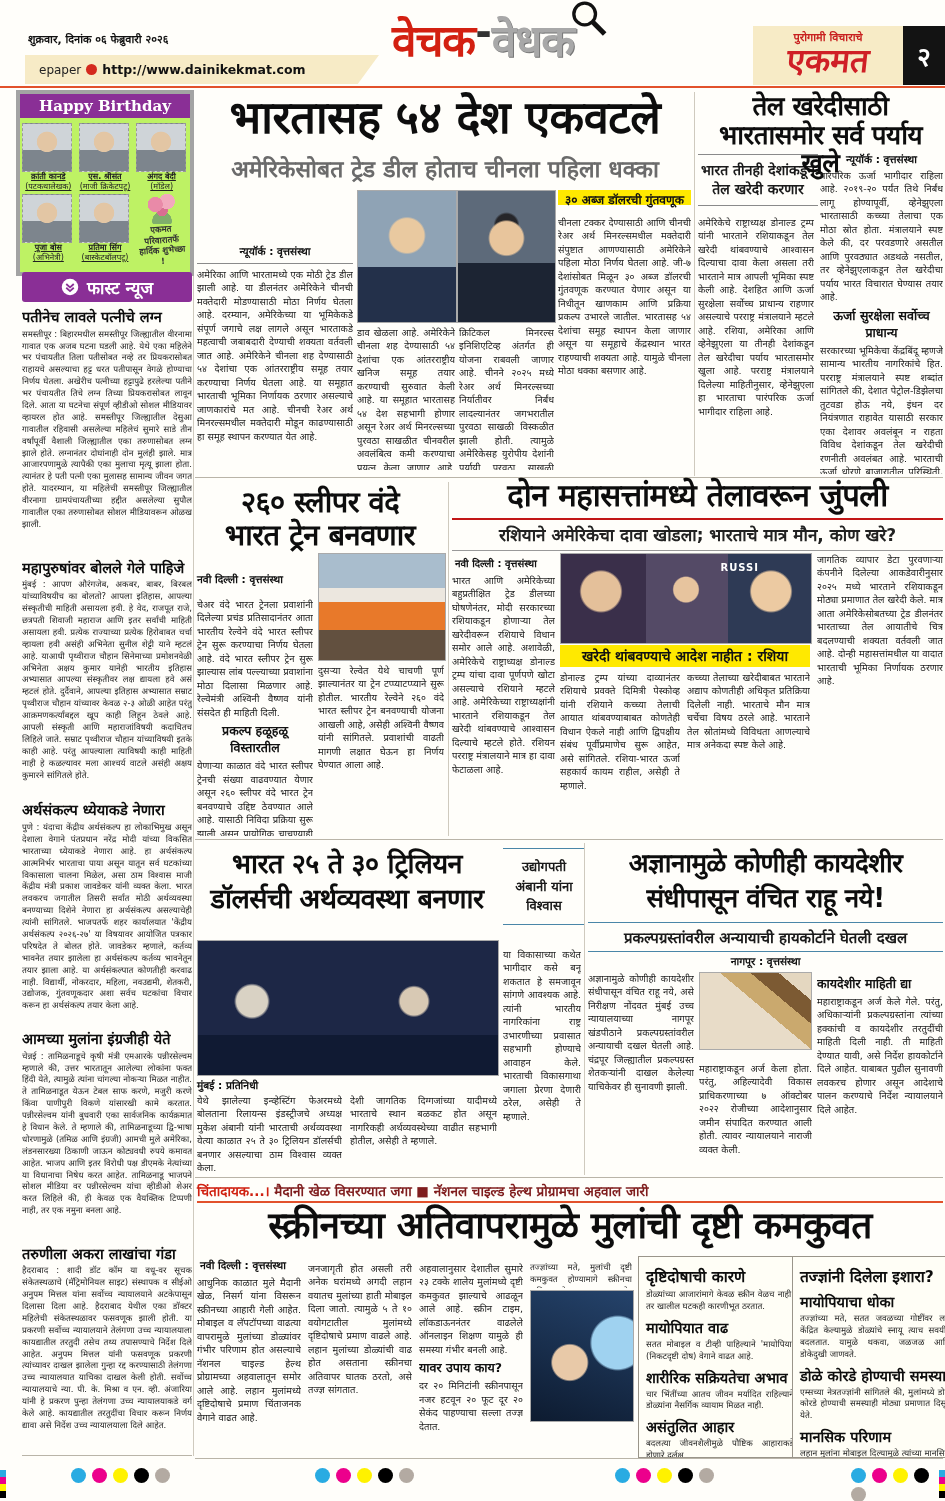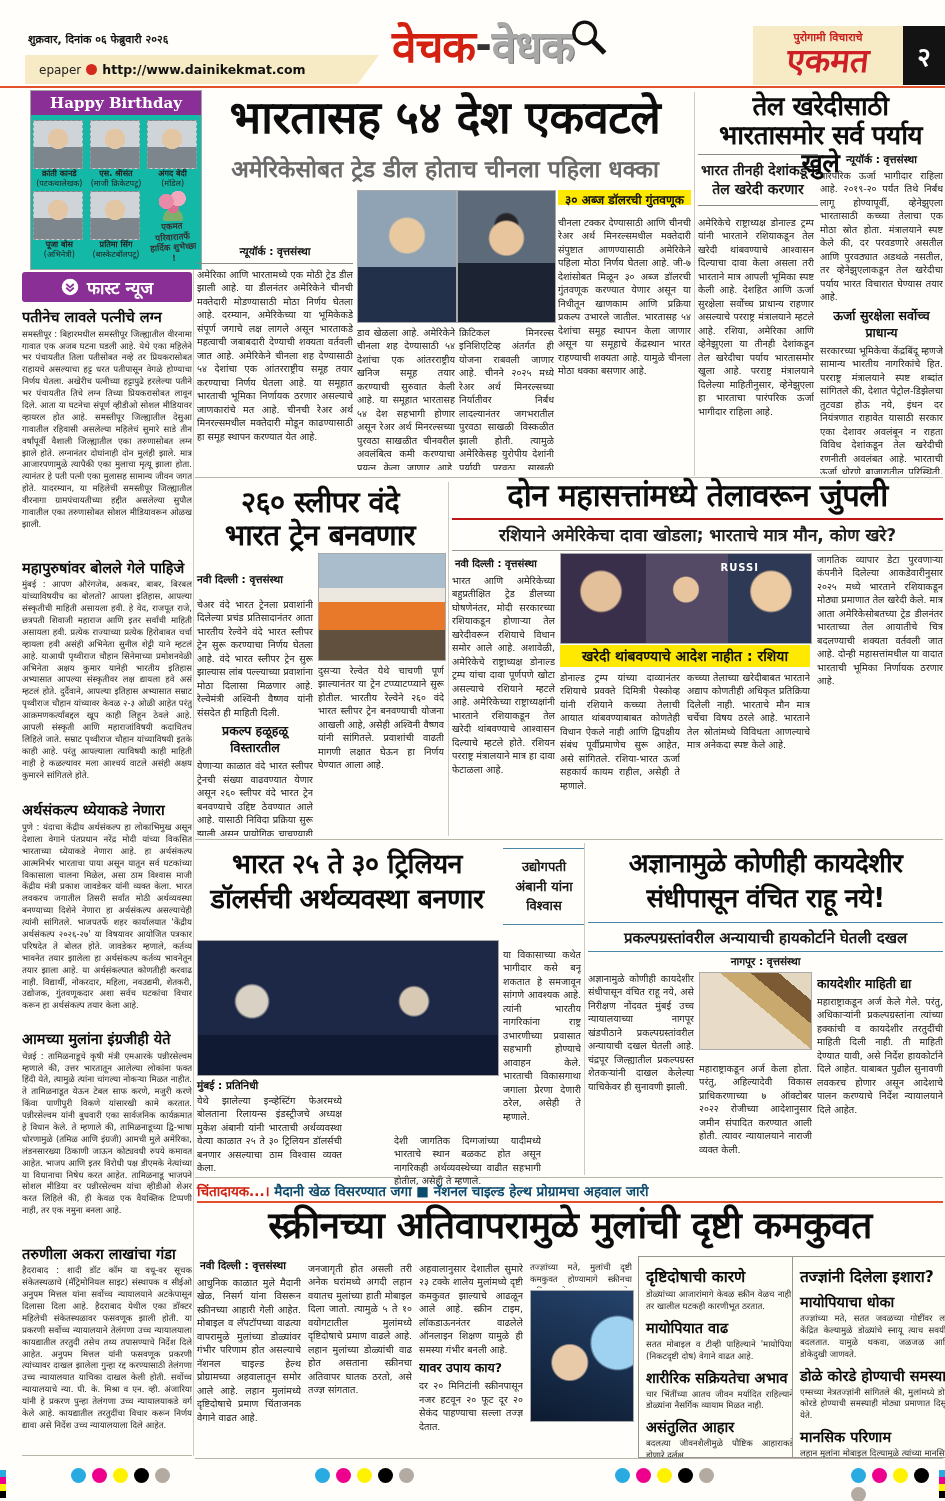--- a/index.html
+++ b/index.html
@@ -12,41 +12,41 @@
   .byline{font-weight:bold;font-size:10.5px;color:#111;}
   .rule-box{border-top:1px solid #8a8a8a;border-bottom:1px solid #8a8a8a;}
   .blue-rule-box{border-top:1px solid #4a86a8;border-bottom:1px solid #4a86a8;}
   .headline{font-weight:bold;color:#0d0d0d;text-align:center;letter-spacing:-.5px;}
   .divider-v{position:absolute;width:1px;background:#cfcabe;}
   .divider-h{position:absolute;height:1px;background:#b9b4a8;}
   .photo{position:absolute;border:1px solid #aaa;}
   .yellow-band{background:#ffe900;font-weight:bold;text-align:center;color:#111;}
   .dot{width:15px;height:15px;border-radius:50%;display:inline-block;margin:0 3px;}
   .fn-head{font-weight:bold;font-size:14.5px;line-height:1.15;color:#0d0d0d;margin:5px 0 3px 0;}
-  .bd-name{font-size:8px;font-weight:bold;text-align:center;line-height:1.2;color:#222;}
+  .bd-name{font-size:8px;font-weight:bold;text-align:center;line-height:1.2;color:#222;text-decoration:underline;}
   .bd-photo{width:48px;height:47px;border:1px dashed #999;
     background:radial-gradient(circle at 50% 38%,#e3c6a4 0 26%,rgba(0,0,0,0) 28%),linear-gradient(180deg,#cfd4d8 0 55%,#7d858d 55%);}
   .boxed{border:1px solid #9a958a;background:#fffef6;}
   .box-title{font-weight:bold;font-size:14.5px;color:#0d0d0d;margin:4px 0 2px 0;}
 </style>
 </head>
 <body>
 
 <div class="page">
 
   <div class="abs" style="left:28px;top:31px;font-size:11px;font-weight:bold;color:#111;">शुक्रवार, दिनांक ०६ फेब्रुवारी २०२६</div>
 
   <div class="abs" style="left:25px;top:55px;width:340px;height:29px;background:#f7ebc6;
        clip-path:polygon(0 0,100% 0,94% 100%,0 100%);display:flex;align-items:center;padding-left:14px;">
     <span style="font-size:12px;color:#222;">epaper</span>
     <span style="width:11px;height:11px;border-radius:50%;background:#d42a1e;display:inline-block;margin:0 5px;"></span>
     <span style="font-size:12.5px;font-weight:bold;color:#111;">http://www.dainikekmat.com</span>
   </div>
 
-  <div class="abs" style="left:355px;top:15px;width:290px;height:60px;display:flex;align-items:center;justify-content:center;">
+  <div class="abs" style="left:355px;top:9px;width:290px;height:60px;display:flex;align-items:flex-start;justify-content:center;">
     <span style="font-size:44px;font-weight:bold;color:#d32011;letter-spacing:-1px;">वेचक</span>
     <span style="font-size:40px;font-weight:bold;color:#333;">-</span>
     <span style="font-size:44px;font-weight:bold;color:#a8a8a8;letter-spacing:-1px;text-shadow:1px 1px 0 #777;">वेधक</span>
     <span style="margin-left:-6px;margin-top:-10px;">
       <svg width="40" height="40" viewBox="0 0 24 24">
           <circle cx="10" cy="9" r="6.5" fill="#fffef7" stroke="#111" stroke-width="2"></circle>
           <line x1="15" y1="14" x2="22" y2="21" stroke="#111" stroke-width="3"></line>
         </svg>
     </span>
   </div>
@@ -56,21 +56,21 @@
     <div style="font-size:33px;font-weight:bold;color:#cf1f26;line-height:1;transform:skewX(-6deg);">एकमत</div>
   </div>
   <div class="abs" style="left:903px;top:26px;width:42px;height:59px;background:#131313;color:#fff;
        display:flex;align-items:center;justify-content:center;font-size:26px;font-weight:bold;">
     <span>२</span>
   </div>
   <div class="abs" style="left:0;top:86px;width:945px;height:2px;background:#e2512b;"></div>
 
   <div class="divider-v" style="left:193px;top:90px;height:1366px;"></div>
 
-  <div class="abs" style="left:30px;top:90px;width:170px;height:178px;border:1px solid #a3a3a3;background:#14b8a6;">
+  <div class="abs" style="left:16px;top:90px;width:170px;height:178px;border:4px solid #a3a3a3;background:#bef264;">
     <div style="background:#8a2f96;color:#fff;text-align:center;font-weight:bold;font-size:15px;padding:3px 0;font-family:'DejaVu Serif','Liberation Serif',serif;">Happy Birthday</div>
     <div style="display:flex;justify-content:space-around;padding-top:5px;">
       <div style="width:52px;text-align:center;">
         <div class="bd-photo"></div>
         <div class="bd-name">क्रांती कानडे</div>
         <div class="bd-name" style="font-weight:normal;">(पटकथालेखक)</div>
       </div>
       <div style="width:52px;text-align:center;">
         <div class="bd-photo"></div>
         <div class="bd-name">एस. श्रीसंत</div>
@@ -220,21 +220,21 @@
   </div>
   <div class="abs blue-rule-box" style="left:503px;top:848px;width:78px;padding:8px 2px;text-align:center;font-weight:bold;font-size:13px;line-height:1.5;">उद्योगपती अंबानी यांना विश्वास</div>
   <div class="abs body-text" style="left:503px;top:948px;width:78px;height:224px;">या विकासाच्या कथेत भागीदार कसे बनू शकतात हे समजावून सांगणे आवश्यक आहे. त्यांनी भारतीय नागरिकांना राष्ट्र उभारणीच्या प्रवासात सहभागी होण्याचे आवाहन केले. भारताची विकासगाथा जगाला प्रेरणा देणारी ठरेल, असेही ते म्हणाले.</div>
 
   <div class="photo" style="left:197px;top:940px;width:300px;height:134px;
        background:radial-gradient(circle at 18% 45%,#d9d2c4 0 6%,rgba(0,0,0,0) 7%),
                   radial-gradient(circle at 72% 45%,#d8c9b4 0 6%,rgba(0,0,0,0) 7%),
                   linear-gradient(180deg,#1d2746 0 70%,#101a33 70%);"></div>
   <div class="abs byline" style="left:197px;top:1078px;width:150px;">मुंबई : प्रतिनिधी</div>
   <div class="abs body-text" style="left:197px;top:1094px;width:145px;height:80px;">येथे झालेल्या इन्व्हेस्टिंग फेअरमध्ये बोलताना रिलायन्स इंडस्ट्रीजचे अध्यक्ष मुकेश अंबानी यांनी भारताची अर्थव्यवस्था येत्या काळात २५ ते ३० ट्रिलियन डॉलर्सची बनणार असल्याचा ठाम विश्वास व्यक्त केला.</div>
-  <div class="abs body-text" style="left:350px;top:1134px;width:147px;height:80px;margin-left:44px;">देशी जागतिक दिग्गजांच्या यादीमध्ये भारताचे स्थान बळकट होत असून नागरिकही अर्थव्यवस्थेच्या वाढीत सहभागी होतील, असेही ते म्हणाले.</div>
+  <div class="abs body-text" style="left:350px;top:1094px;width:147px;height:80px;">देशी जागतिक दिग्गजांच्या यादीमध्ये भारताचे स्थान बळकट होत असून नागरिकही अर्थव्यवस्थेच्या वाढीत सहभागी होतील, असेही ते म्हणाले.</div>
 
   <div class="divider-v" style="left:584px;top:843px;height:332px;"></div>
   <div class="abs headline" style="left:588px;top:846px;width:355px;font-size:26px;line-height:1.35;">
     <span>अज्ञानामुळे कोणीही कायदेशीर</span><br>
     <span>संधीपासून वंचित राहू नये!</span>
   </div>
   <div class="abs blue-rule-box" style="left:588px;top:922px;width:355px;padding:4px 0;text-align:center;font-weight:bold;font-size:15px;">प्रकल्पग्रस्तांवरील अन्यायाची हायकोर्टाने घेतली दखल</div>
   <div class="abs byline" style="left:588px;top:954px;width:355px;text-align:center;">नागपूर : वृत्तसंस्था</div>
   <div class="abs body-text" style="left:588px;top:972px;width:106px;height:202px;">अज्ञानामुळे कोणीही कायदेशीर संधीपासून वंचित राहू नये, असे निरीक्षण नोंदवत मुंबई उच्च न्यायालयाच्या नागपूर खंडपीठाने प्रकल्पग्रस्तांवरील अन्यायाची दखल घेतली आहे. चंद्रपूर जिल्ह्यातील प्रकल्पग्रस्त शेतकऱ्यांनी दाखल केलेल्या याचिकेवर ही सुनावणी झाली.</div>
   <div class="abs" style="left:699px;top:972px;width:113px;height:202px;overflow:hidden;">
@@ -244,21 +244,21 @@
   </div>
   <div class="abs" style="left:817px;top:972px;width:126px;height:202px;overflow:hidden;">
     <div class="crosshead" style="text-align:left;">कायदेशीर माहिती द्या</div>
     <div class="body-text">महाराष्ट्राकडून अर्ज केले गेले. परंतु, अधिकाऱ्यांनी प्रकल्पग्रस्तांना त्यांच्या हक्कांची व कायदेशीर तरतुदींची माहिती दिली नाही. ती माहिती देण्यात यावी, असे निर्देश हायकोर्टाने दिले आहेत. याबाबत पुढील सुनावणी लवकरच होणार असून आदेशाचे पालन करण्याचे निर्देश न्यायालयाने दिले आहेत.</div>
   </div>
 
   <div class="divider-h" style="left:195px;top:1177px;width:748px;"></div>
 
   <div class="abs" style="left:197px;top:1182px;width:746px;font-size:13.5px;font-weight:bold;">
     <span style="color:#d02010;">चिंतादायक...।</span>
-    <span style="color:#0c4a6e;text-align:right;">मैदानी खेळ विसरण्यात जगा  ■  नॅशनल चाइल्ड हेल्थ प्रोग्रामचा अहवाल जारी</span>
+    <span style="color:#7f1d1d;text-align:right;">मैदानी खेळ विसरण्यात जगा  ■  नॅशनल चाइल्ड हेल्थ प्रोग्रामचा अहवाल जारी</span>
   </div>
   <div class="abs" style="left:197px;top:1201px;width:746px;height:2px;background:#e2512b;"></div>
   <div class="abs headline" style="left:197px;top:1206px;width:746px;font-size:37px;line-height:1.1;">स्क्रीनच्या अतिवापरामुळे मुलांची दृष्टी कमकुवत</div>
   <div class="abs byline" style="left:200px;top:1258px;width:150px;">नवी दिल्ली : वृत्तसंस्था</div>
 
   <div class="abs body-text" style="left:197px;top:1276px;width:104px;height:172px;">आधुनिक काळात मुले मैदानी खेळ, निसर्ग यांना विसरून स्क्रीनच्या आहारी गेली आहेत. मोबाइल व लॅपटॉपच्या वाढत्या वापरामुळे मुलांच्या डोळ्यांवर गंभीर परिणाम होत असल्याचे नॅशनल चाइल्ड हेल्थ प्रोग्रामच्या अहवालातून समोर आले आहे. लहान मुलांमध्ये दृष्टिदोषाचे प्रमाण चिंताजनक वेगाने वाढत आहे.</div>
   <div class="abs body-text" style="left:308px;top:1262px;width:104px;height:186px;">जनजागृती होत असली तरी अनेक घरांमध्ये अगदी लहान वयातच मुलांच्या हाती मोबाइल दिला जातो. त्यामुळे ५ ते १० वयोगटातील मुलांमध्ये दृष्टिदोषाचे प्रमाण वाढले आहे. लहान मुलांच्या डोळ्यांची वाढ होत असताना स्क्रीनचा अतिवापर घातक ठरतो, असे तज्ज्ञ सांगतात.</div>
   <div class="abs" style="left:419px;top:1262px;width:104px;height:186px;overflow:hidden;">
     <div class="body-text">अहवालानुसार देशातील सुमारे २३ टक्के शालेय मुलांमध्ये दृष्टी कमकुवत झाल्याचे आढळून आले आहे. स्क्रीन टाइम, लॉकडाऊननंतर वाढलेले ऑनलाइन शिक्षण यामुळे ही समस्या गंभीर बनली आहे.</div>
     <div class="crosshead" style="text-align:left;">यावर उपाय काय?</div>

